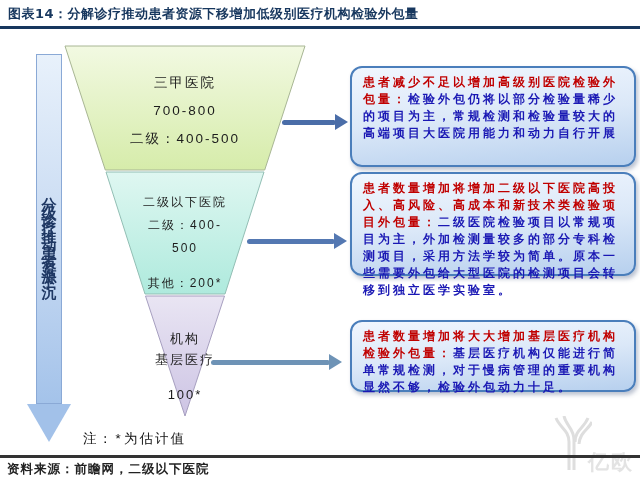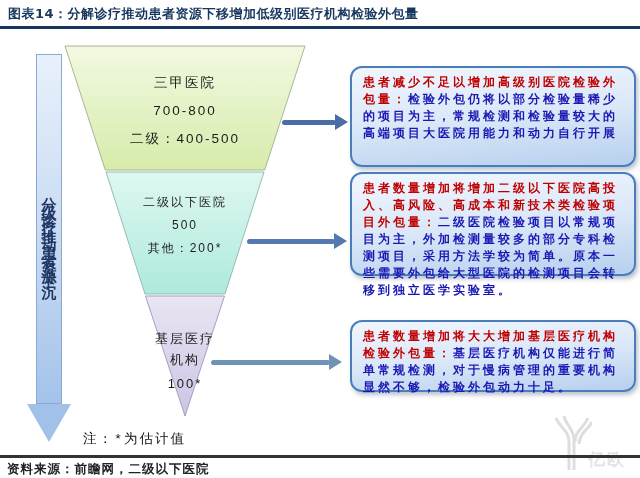--- a/index.html
+++ b/index.html
@@ -24,23 +24,23 @@
               font-family:"DejaVu Serif",serif;}
 
   
   .funnel{position:absolute;left:64px;top:45px;width:242px;height:372px;}
   .funnel svg{position:absolute;left:0;top:0;}
   .ftext{position:absolute;left:0;width:100%;text-align:center;color:#1c1c1c;
          letter-spacing:2px;font-family:Liberation Sans, sans-serif;}
   .ftext span{display:block;}
   .ft1{top:24px;font-size:13.5px;line-height:28px;}
   .ft2{top:146px;font-size:12px;line-height:23px;}
-  .ft2 span:last-child{margin-top:0;}
+  .ft2 span:last-child{margin-top:12px;}
   .ft3{top:283px;font-size:13px;line-height:21px;}
-  .ft3 span:last-child{margin-top:3px;}
+  .ft3 span:last-child{margin-top:14px;}
 
   
   .conn{position:absolute;height:16px;}
   .conn .shaft{position:absolute;top:6px;left:0;height:4.5px;border-radius:3px;}
   .conn .head{position:absolute;right:0;top:0;width:0;height:0;
               border-top:8px solid transparent;border-bottom:8px solid transparent;}
   .conn1{left:282px;top:114px;width:66px;}
   .conn1 .shaft{width:54px;background:#4a6da8;}
   .conn1 .head{border-left:13px solid #4a6da8;}
   .conn2{left:247px;top:233px;width:100px;}
@@ -63,21 +63,21 @@
   .callout2{top:172px;height:104px;}
   .callout3{top:320px;height:72px;}
 
   .note{position:absolute;left:83px;top:430px;font-size:13.5px;color:#111;
         letter-spacing:2px;font-family:Liberation Mono, monospace;}
   .bottom-rule{position:absolute;left:0;top:455px;width:640px;height:3px;background:#333;z-index:2;}
   .source{position:absolute;left:7px;top:461px;font-size:12.5px;font-weight:bold;color:#222;
           letter-spacing:1px;font-family:"DejaVu Serif",serif;z-index:3;}
 
   .watermark{position:absolute;left:552px;top:416px;width:88px;height:58px;z-index:1;}
-  .watermark .wm-text{position:absolute;left:36px;top:32px;font-size:17px;font-weight:bold;
+  .watermark .wm-text{position:absolute;left:36px;top:32px;font-size:21px;font-weight:bold;
                       color:#e3e3e3;letter-spacing:2px;}
 </style>
 </head>
 <body>
 
 <div class="title">图表14：分解诊疗推动患者资源下移增加低级别医疗机构检验外包量</div>
 <div class="title-rule"></div>
 
 <div class="flow-arrow">
   <div class="flow-shaft"></div>
@@ -105,26 +105,27 @@
     <polygon points="42,127 200,127 161,249 81,249" fill="url(#g2)" stroke="#92beb4" stroke-width="1"></polygon>
     <polygon points="81.5,251 160.5,251 121,371" fill="url(#g3)" stroke="#a79fc0" stroke-width="1"></polygon>
   </svg>
   <div class="ftext ft1">
     <span>三甲医院</span>
     <span>700-800</span>
     <span>二级：400-500</span>
   </div>
   <div class="ftext ft2">
     <span>二级以下医院</span>
+    <span>二级：400-</span>
     <span>500</span>
     <span>其他：200*</span>
   </div>
   <div class="ftext ft3">
+    <span>机构</span>
     <span>基层医疗</span>
-    <span>机构</span>
     <span>100*</span>
   </div>
 </div>
 
 <div class="conn conn1">
   <div class="shaft"></div>
   <div class="head"></div>
 </div>
 <div class="conn conn2">
   <div class="shaft"></div>

